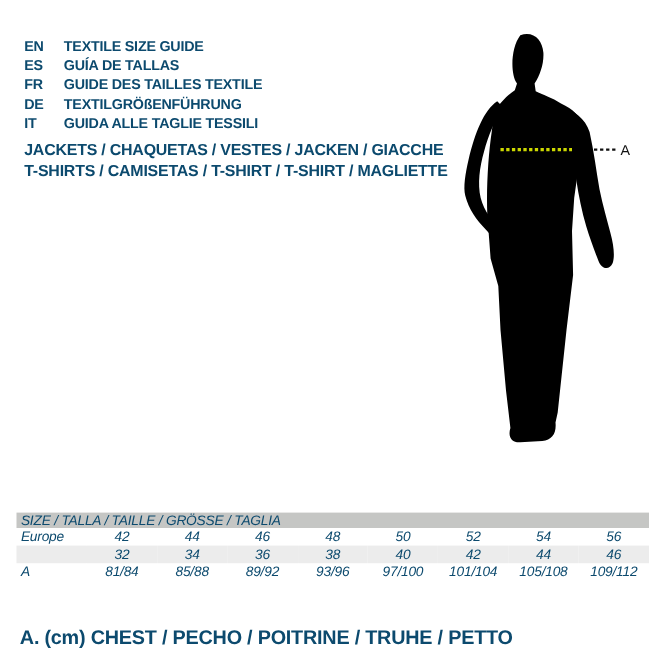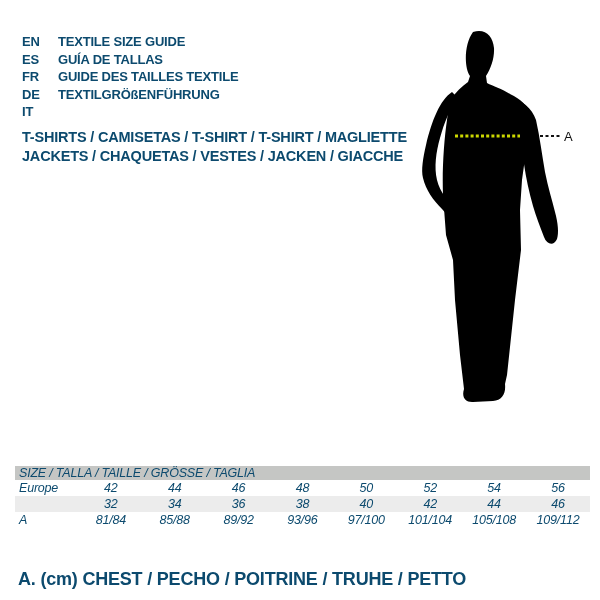--- a/index.html
+++ b/index.html
@@ -51,25 +51,26 @@
   <div class="lang-list">
     <span>EN</span>
     <span>TEXTILE SIZE GUIDE</span>
     <span>ES</span>
     <span>GUÍA DE TALLAS</span>
     <span>FR</span>
     <span>GUIDE DES TAILLES TEXTILE</span>
     <span>DE</span>
     <span>TEXTILGRÖßENFÜHRUNG</span>
     <span>IT</span>
+    <span>GUIDA ALLE TAGLIE TESSILI</span>
   </div>
 
   <div class="categories">
+    <div>JACKETS / CHAQUETAS / VESTES / JACKEN / GIACCHE</div>
     <div>T-SHIRTS / CAMISETAS / T-SHIRT / T-SHIRT / MAGLIETTE</div>
-    <div>JACKETS / CHAQUETAS / VESTES / JACKEN / GIACCHE</div>
   </div>
 
   <div class="figure-wrap">
     <svg width="210" height="400" viewBox="0 0 210 400" xmlns="http://www.w3.org/2000/svg">
 
       <path fill="#000000" d="
         M 83,12
         C 95,8 103,16 104,28
         C 104.5,38 101,48 96,56
         L 97,63

